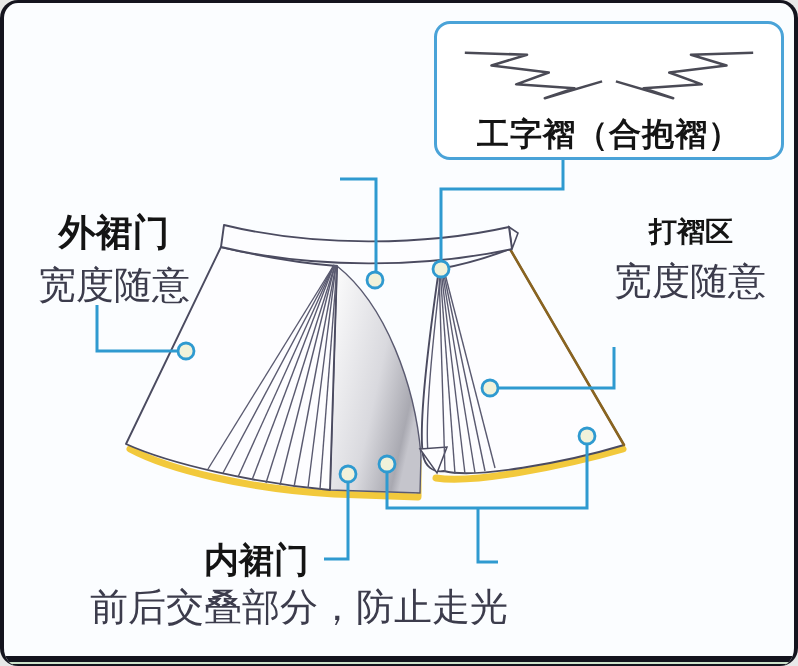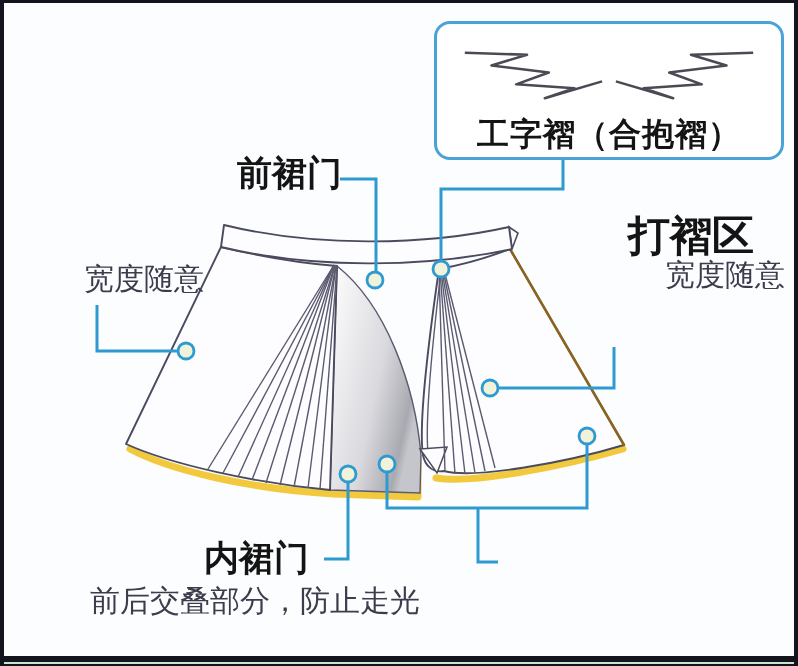--- a/index.html
+++ b/index.html
@@ -3,21 +3,22 @@
 <meta charset="utf-8">
 <style>
   html,body{margin:0;padding:0;background:#e8e8e8;}
   *{box-sizing:border-box;}
   .stage{
     position:relative;width:798px;height:666px;overflow:hidden;
     background:var(--background,#fbfdff);
     border-left:4px solid var(--frame,#14141e);
     border-right:4px solid var(--frame,#14141e);
     border-top:3px solid var(--frame,#14141e);
-    font-family:Liberation Mono, monospace;
+    font-family:Liberation Serif, serif;
+    border-radius:18px;
   }
   .bottom-bar{position:absolute;left:-4px;right:-4px;bottom:0;height:10px;background:var(--frame,#14141e);}
   .bottom-bar::after{content:"";position:absolute;left:0;right:0;bottom:2px;height:2px;background:var(--frame-accent,#cde2ca);}
   svg.art{position:absolute;left:0;top:0;width:798px;height:666px;}
   .panel{fill:#fdfdff;stroke:var(--outline,#4b4b60);stroke-width:1.9;stroke-linejoin:round;}
   .pleat{fill:none;stroke:var(--pleat-line,#5a5a70);stroke-width:1.4;}
   .gold{fill:none;stroke:var(--hem-gold,#f2c93c);stroke-linecap:round;}
   .brown{fill:none;stroke:var(--right-edge-brown,#8a6420);stroke-width:2.6;stroke-linecap:round;}
   .conn{fill:none;stroke:var(--connector,#2f9ad0);stroke-width:3;stroke-linejoin:miter;}
   .dot{fill:var(--dot-fill,#f1f2da);stroke:var(--connector,#2f9ad0);stroke-width:2.8;}
@@ -26,21 +27,21 @@
     position:absolute;left:430px;top:18px;width:350px;height:139px;
     border:3px solid var(--box-border,#4aa3d8);border-radius:16px;background:#fff;
     display:flex;flex-direction:column;align-items:center;justify-content:flex-start;
   }
   .pleat-box svg{margin-top:8px;}
   .box-title{font-size:32px;font-weight:bold;color:var(--label-black,#141414);letter-spacing:1px;margin-top:2px;}
   
   .lbl{position:absolute;color:var(--label-black,#141414);font-weight:bold;white-space:nowrap;line-height:1.05;}
   .sub{position:absolute;color:var(--label-gray,#3c3c4c);font-weight:normal;white-space:nowrap;line-height:1.05;}
   .tc{text-align:center;}
-  .f35{font-size:35px;} .f37{font-size:37px;} .f34{font-size:42px;text-align:center;} .f30{font-size:30px;text-align:right;}
+  .f35{font-size:35px;} .f37{font-size:37px;} .f34{font-size:28px;text-align:center;} .f30{font-size:38px;}
 </style>
 </head>
 <body>
 
 <div class="stage">
 
   <svg class="art" viewBox="0 0 798 666">
     <defs>
       <linearGradient id="gapGrad" x1="0" y1="0" x2="1" y2="0.55">
         <stop offset="0" stop-color="#ffffff"></stop>
@@ -114,22 +115,22 @@
   </svg>
 
   <div class="pleat-box">
     <svg width="330" height="80" viewBox="0 0 330 80">
       <polyline points="19,21 82,23 46,34 104,41 71,53 130,57 100,67 158,50" fill="none" stroke="#4a4a55" stroke-width="2.6" stroke-linejoin="round"></polyline>
       <polyline points="311,21 248,23 284,34 226,41 259,53 200,57 230,67 172,50" fill="none" stroke="#4a4a55" stroke-width="2.6" stroke-linejoin="round"></polyline>
     </svg>
     <div class="box-title">工字褶（合抱褶）</div>
   </div>
 
-  <div class="lbl f35" style="left:233px;top:155px;">前裙门</div>
 
+  <div class="lbl f37 tc" style="left:30px;top:211px;width:160px;">外裙门</div>
   <div class="sub f30 tc" style="left:20px;top:263px;width:180px;">宽度随意</div>
 
   <div class="lbl f34 tc" style="left:607px;top:214px;width:160px;">打褶区</div>
   <div class="sub f30 tc" style="left:591px;top:259px;width:190px;">宽度随意</div>
 
   <div class="lbl f35" style="left:200px;top:540px;">内裙门</div>
   <div class="sub f30" style="left:86px;top:585px;">前后交叠部分，防止走光</div>
 
 
   <div class="bottom-bar"></div>

